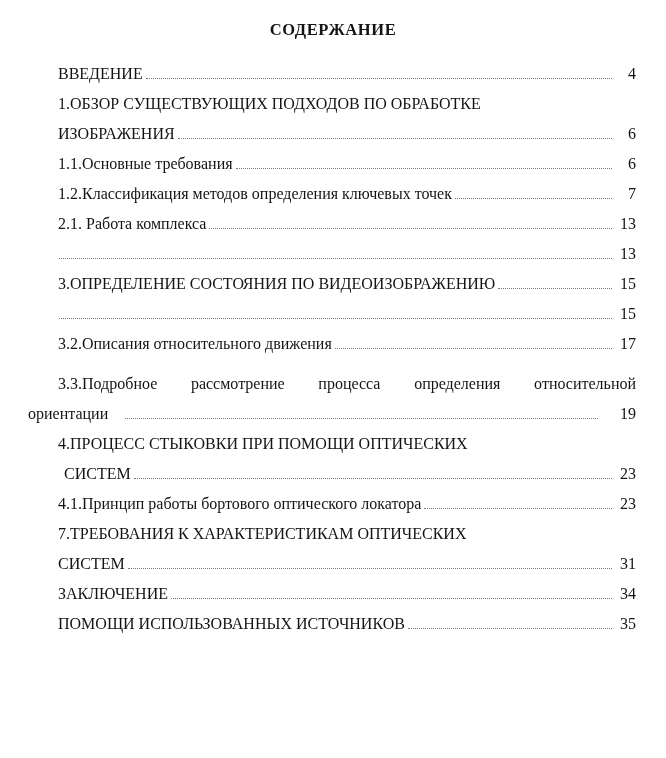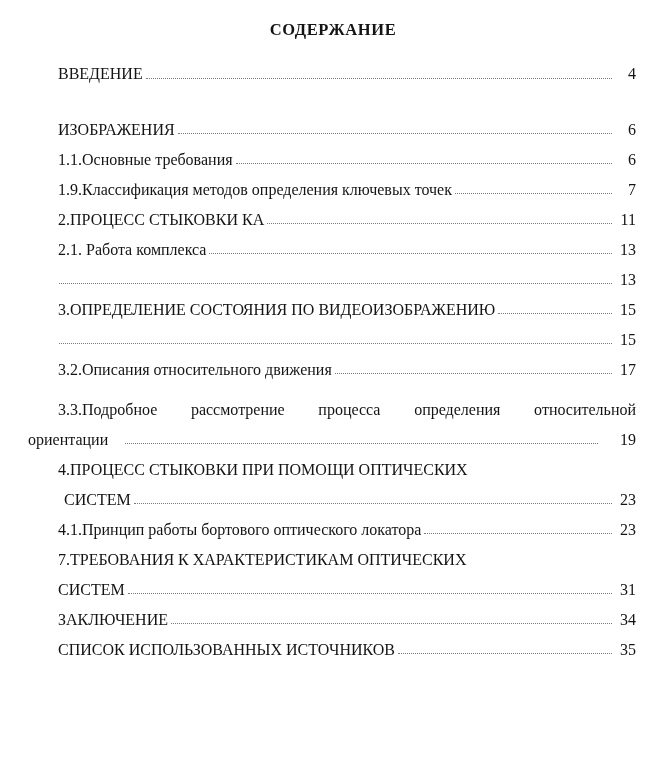--- a/index.html
+++ b/index.html
@@ -90,47 +90,43 @@
 
   <div class="toc">
 
     <div class="toc-row">
       <span class="label">ВВЕДЕНИЕ</span>
       <span class="leader"></span>
       <span class="page-no">4</span>
     </div>
 
     <div class="toc-row nodots">
+      <span class="label">1.ОБЗОР СУЩЕСТВУЮЩИХ ПОДХОДОВ ПО ОБРАБОТКЕ</span>
       <span class="leader blank"></span>
       <span class="page-no"></span>
     </div>
 
     <div class="toc-row">
       <span class="label">ИЗОБРАЖЕНИЯ</span>
       <span class="leader"></span>
       <span class="page-no">6</span>
     </div>
 
     <div class="toc-row">
       <span class="label">1.1.Основные требования</span>
       <span class="leader"></span>
       <span class="page-no">6</span>
     </div>
 
     <div class="toc-row">
-      <span class="label">1.9.Классификация методов определения ключевых точек</span>
+      <span class="label">1.2.Классификация методов определения ключевых точек</span>
       <span class="leader"></span>
       <span class="page-no">7</span>
     </div>
 
-    <div class="toc-row">
-      <span class="label">2.ПРОЦЕСС СТЫКОВКИ КА</span>
-      <span class="leader"></span>
-      <span class="page-no">11</span>
-    </div>
 
     <div class="toc-row">
       <span class="label">2.1. Работа комплекса</span>
       <span class="leader"></span>
       <span class="page-no">13</span>
     </div>
 
     <div class="toc-row">
       <span class="leader"></span>
       <span class="page-no">13</span>
@@ -194,19 +190,19 @@
       <span class="page-no">31</span>
     </div>
 
     <div class="toc-row">
       <span class="label">ЗАКЛЮЧЕНИЕ</span>
       <span class="leader"></span>
       <span class="page-no">34</span>
     </div>
 
     <div class="toc-row">
-      <span class="label">СПИСОК ИСПОЛЬЗОВАННЫХ ИСТОЧНИКОВ</span>
+      <span class="label">ПОМОЩИ ИСПОЛЬЗОВАННЫХ ИСТОЧНИКОВ</span>
       <span class="leader"></span>
       <span class="page-no">35</span>
     </div>
 
   </div>
 </div>
 
 </body></html>

